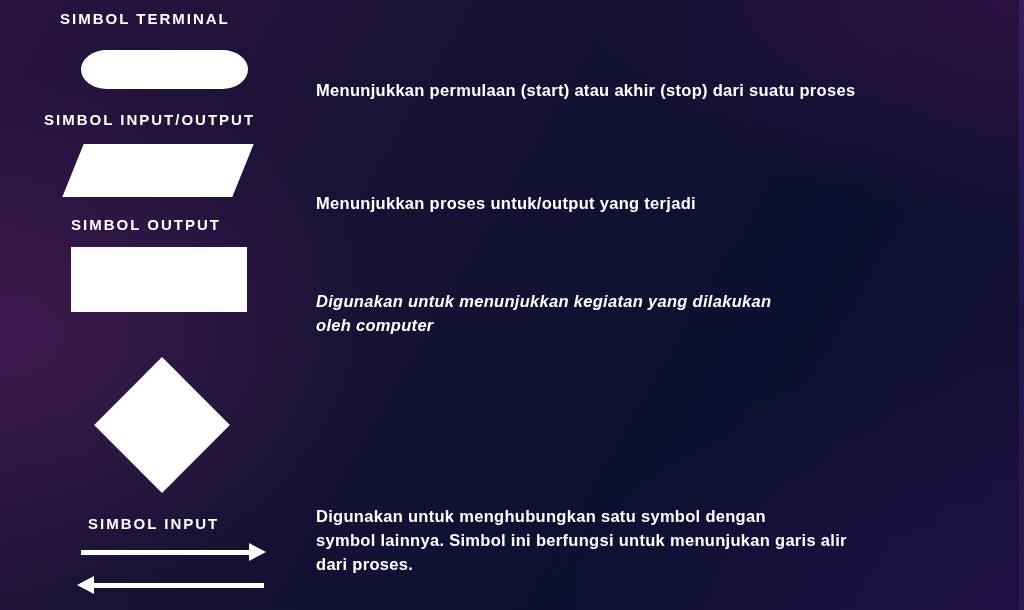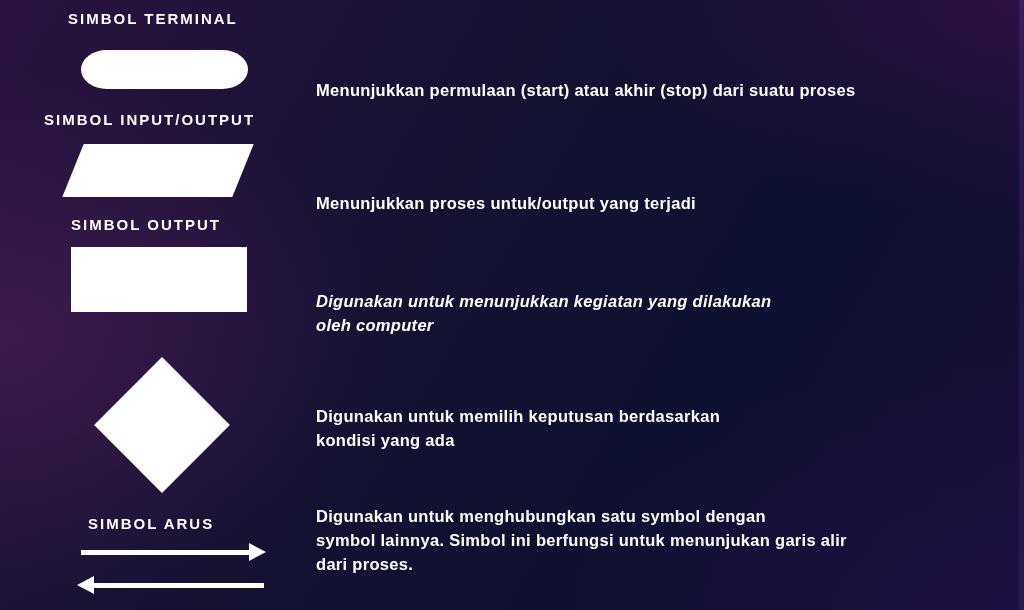--- a/index.html
+++ b/index.html
@@ -86,38 +86,36 @@
     opacity: .9;
   }
 </style>
 </head>
 <body>
 
 <div id="slide">
 
   <div class="edge-glow"></div>
 
-  <div class="symbol-label" style="left:68px; top:10px;">SIMBOL TERMINAL</div>
+  <div class="symbol-label" style="left:60px; top:10px;">SIMBOL TERMINAL</div>
   <div class="shape terminal" style="left:81px; top:50px; width:167px; height:39px;"></div>
   <div class="desc" style="left:316px; top:79px; width:680px;">Menunjukkan  permulaan (start) atau akhir (stop) dari suatu  proses</div>
 
   <div class="symbol-label" style="left:44px; top:111px;">SIMBOL INPUT/OUTPUT</div>
   <div class="shape parallelogram" style="left:73px; top:144px; width:170px; height:53px;"></div>
   <div class="desc" style="left:316px; top:192px; width:680px;">Menunjukkan  proses untuk/output  yang terjadi</div>
 
   <div class="symbol-label" style="left:71px; top:216px;">SIMBOL OUTPUT</div>
   <div class="shape" style="left:71px; top:247px; width:176px; height:65px;"></div>
   <div class="desc" style="left:316px; top:290px; width:680px;font-style:italic;">Digunakan  untuk menunjukkan  kegiatan yang dilakukan
 oleh computer</div>
 
   <div class="shape diamond" style="left:114px; top:377px; width:96px; height:96px;"></div>
-  <div class="desc" style="left:316px; top:405px; width:680px;">Digunakan  untuk memilih keputusan  berdasarkan
-kondisi yang ada</div>
 
-  <div class="symbol-label" style="left:88px; top:515px;">SIMBOL ARUS</div>
+  <div class="symbol-label" style="left:88px; top:515px;">SIMBOL INPUT</div>
 
   <div class="arrow-line" style="left:81px; top:550px; width:170px;"></div>
   <div class="arrow-head right" style="left:249px; top:543px;"></div>
 
   <div class="arrow-line" style="left:94px; top:583px; width:170px;"></div>
   <div class="arrow-head left" style="left:77px; top:576px;"></div>
 
   <div class="desc" style="left:316px; top:505px; width:690px;">Digunakan  untuk menghubungkan  satu symbol dengan
 symbol lainnya. Simbol ini berfungsi  untuk menunjukan  garis alir
 dari proses.</div>

